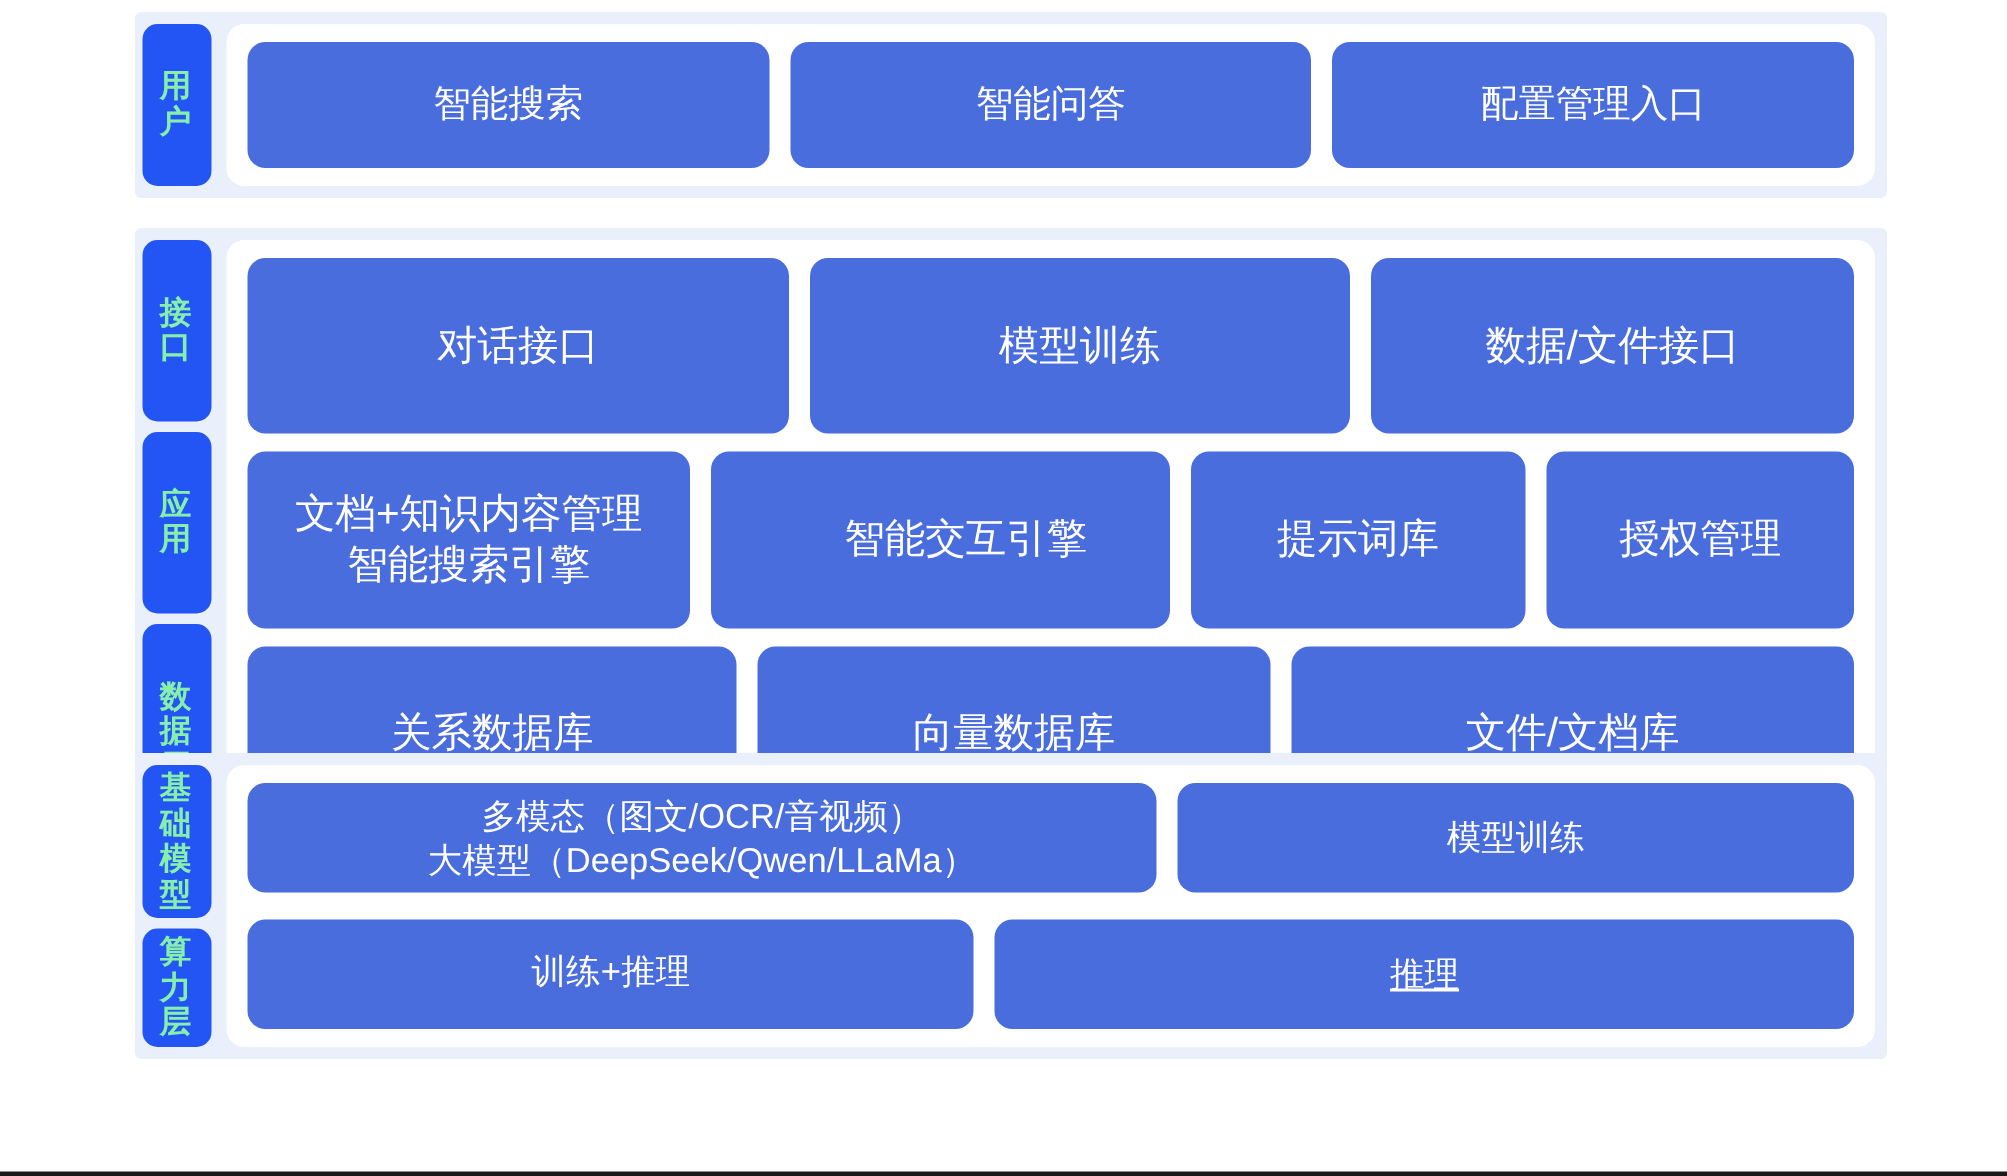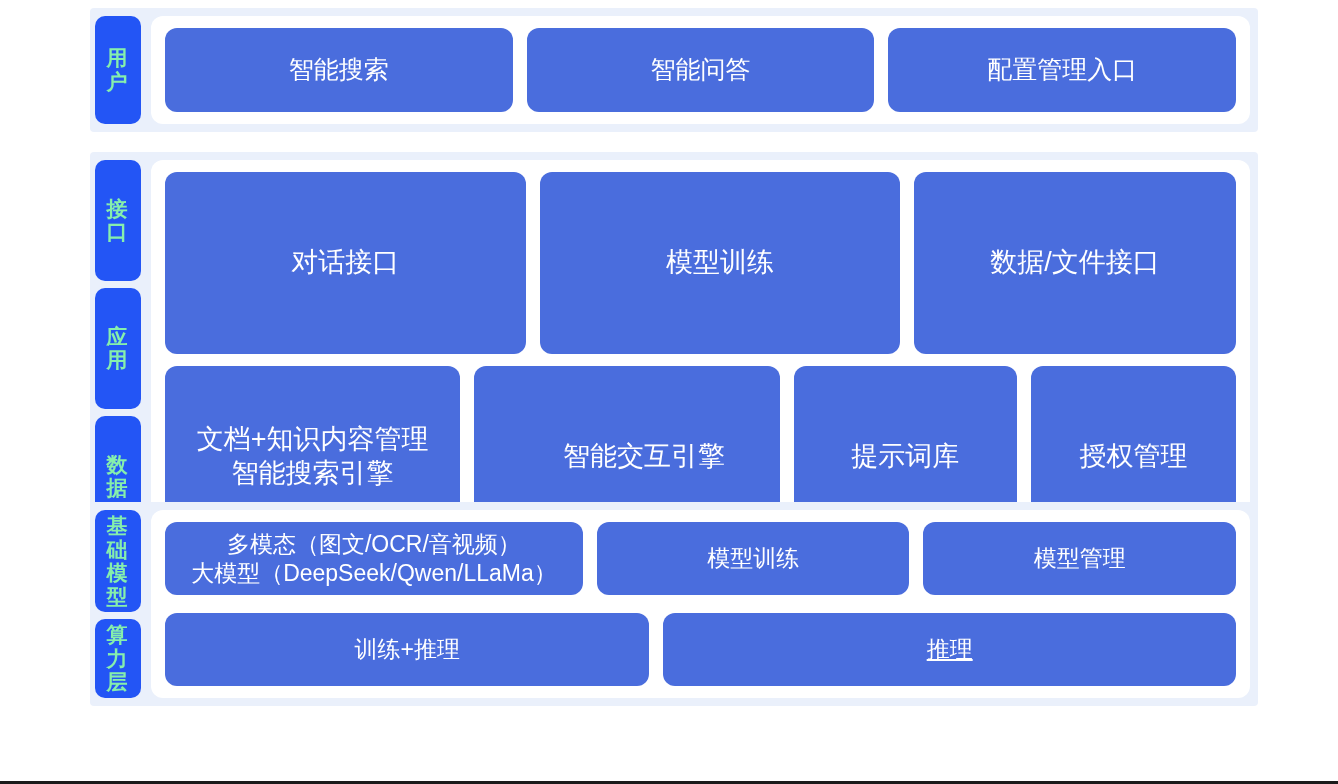--- a/index.html
+++ b/index.html
@@ -154,21 +154,21 @@
     border-radius: 4px;
   }
   #section-base .panel { gap: 18px; }
   #section-base .row { flex: 1 1 0; }
   #section-base .cell { font-size: 23px; }
 
   .r-model .c1 { flex: 1.36 1 0; font-size: 21.5px; }
   .r-model .c2 { flex: 1.0 1 0; }
   .r-model .c3 { flex: 1.0 1 0; }
 
-  .r-compute .c1 { flex: 1.0 1 0; }
+  .r-compute .c1 { flex: 1.0 1 0; font-family: Liberation Mono, monospace; }
   .r-compute .c2 { flex: 1.19 1 0; text-decoration: underline; }
 
   
   .bottom-rule {
     position: absolute;
     left: 0;
     bottom: 0;
     width: 1338px;
     height: 3px;
     background: #1b1b1b;
@@ -215,40 +215,44 @@
       </div>
 
       <div class="row r-app">
         <div class="cell c1">文档+知识内容管理
 智能搜索引擎</div>
         <div class="cell c2">智能交互引擎</div>
         <div class="cell c3">提示词库</div>
         <div class="cell c4">授权管理</div>
       </div>
 
+      <div class="row r-data">
+        <div class="cell c1">关系数据库</div>
+        <div class="cell c2">向量数据库</div>
+        <div class="cell c3">文件/文档库</div>
+      </div>
 
     </div>
   </div>
 
   <div class="section" id="section-base">
     <div class="tag-col">
       <div class="tag">
         <span>基础模型</span>
       </div>
       <div class="tag">
         <span>算力层</span>
       </div>
     </div>
     <div class="panel">
 
       <div class="row r-model">
         <div class="cell c1">多模态（图文/OCR/音视频）
 大模型（DeepSeek/Qwen/LLaMa）</div>
         <div class="cell c2">模型训练</div>
-        <div class="cell c3">模型管理</div>
       </div>
 
       <div class="row r-compute">
         <div class="cell c1">训练+推理</div>
         <div class="cell c2">推理</div>
       </div>
 
     </div>
   </div>
 

